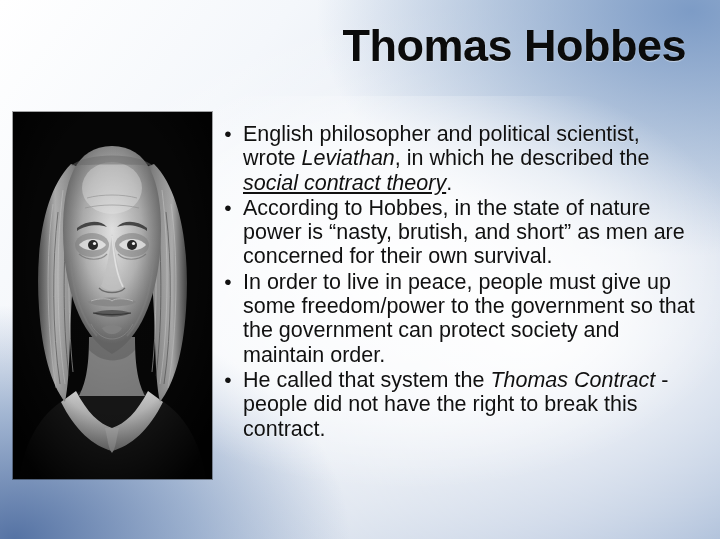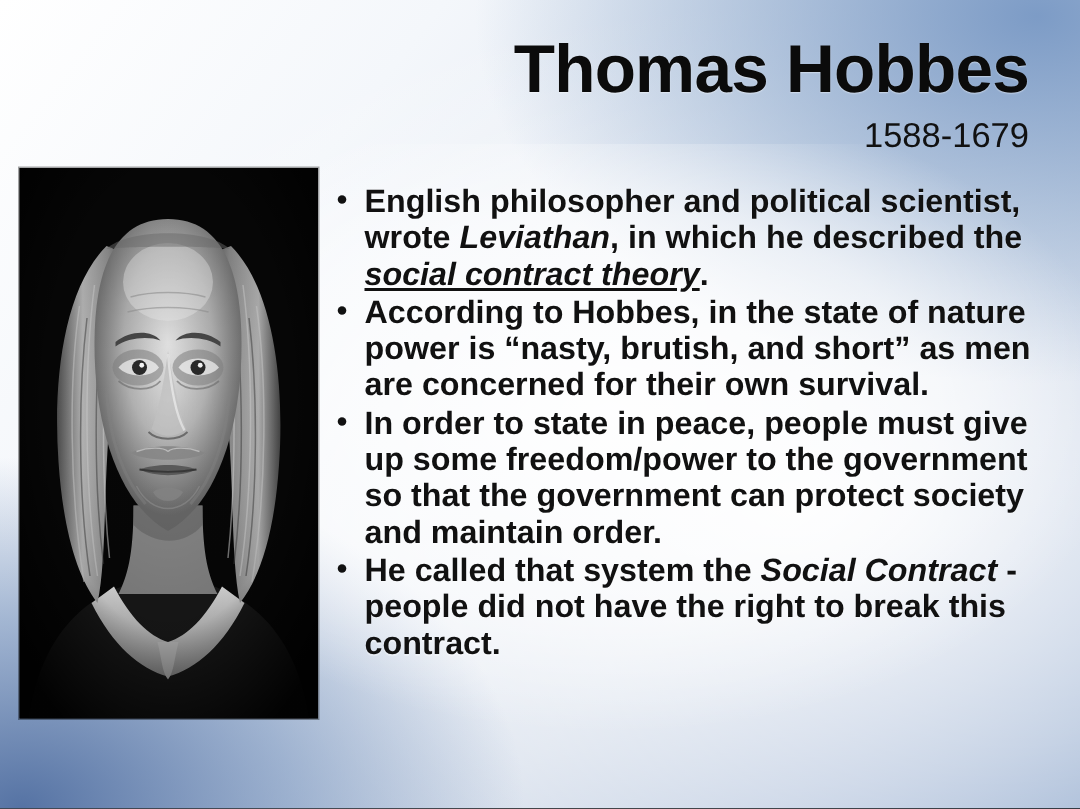--- a/index.html
+++ b/index.html
@@ -81,34 +81,32 @@
   .bullet-dot {
     flex: 0 0 30px;
     text-align: center;
     font-size: 21px;
     line-height: 24.3px;
     color: #111;
   }
   .bullet-text {
     flex: 1 1 auto;
     text-shadow: 0 1px 0 rgba(255,255,255,0.35);
-    font-weight: bold;
   }
   .ital { font-style: italic; }
   .ital-ul { font-style: italic; text-decoration: underline; }
 </style>
 </head>
 <body>
 
 <div id="slide">
 
   <div id="veil"></div>
 
   <div id="title">Thomas Hobbes</div>
-  <div id="years">1588-1679</div>
 
   <div id="portrait-frame">
     <svg id="portrait-art" viewBox="0 0 199 367" preserveAspectRatio="none">
       <defs>
         <radialGradient id="faceG" cx="50%" cy="40%" r="55%">
           <stop offset="0%" stop-color="#e9e9e9"></stop>
           <stop offset="55%" stop-color="#b9b9b9"></stop>
           <stop offset="100%" stop-color="#6d6d6d"></stop>
         </radialGradient>
         <linearGradient id="hairL" x1="0" y1="0" x2="1" y2="0">
@@ -224,24 +222,24 @@
       </div>
     </div>
 
     <div class="bullet-row">
       <div class="bullet-dot">•</div>
       <div class="bullet-text">According to Hobbes, in the state of nature power is “nasty, brutish, and short” as men are concerned for their own survival.</div>
     </div>
 
     <div class="bullet-row">
       <div class="bullet-dot">•</div>
-      <div class="bullet-text">In order to state in peace, people must give up some freedom/power to the government so that the government can protect society and maintain order.</div>
+      <div class="bullet-text">In order to live in peace, people must give up some freedom/power to the government so that the government can protect society and maintain order.</div>
     </div>
 
     <div class="bullet-row">
       <div class="bullet-dot">•</div>
       <div class="bullet-text">
-        <span>He called that system the </span><span class="ital">Social Contract</span><span> - people did not have the right to break this contract.</span>
+        <span>He called that system the </span><span class="ital">Thomas Contract</span><span> - people did not have the right to break this contract.</span>
       </div>
     </div>
 
   </div>
 </div>
 
 </body></html>

